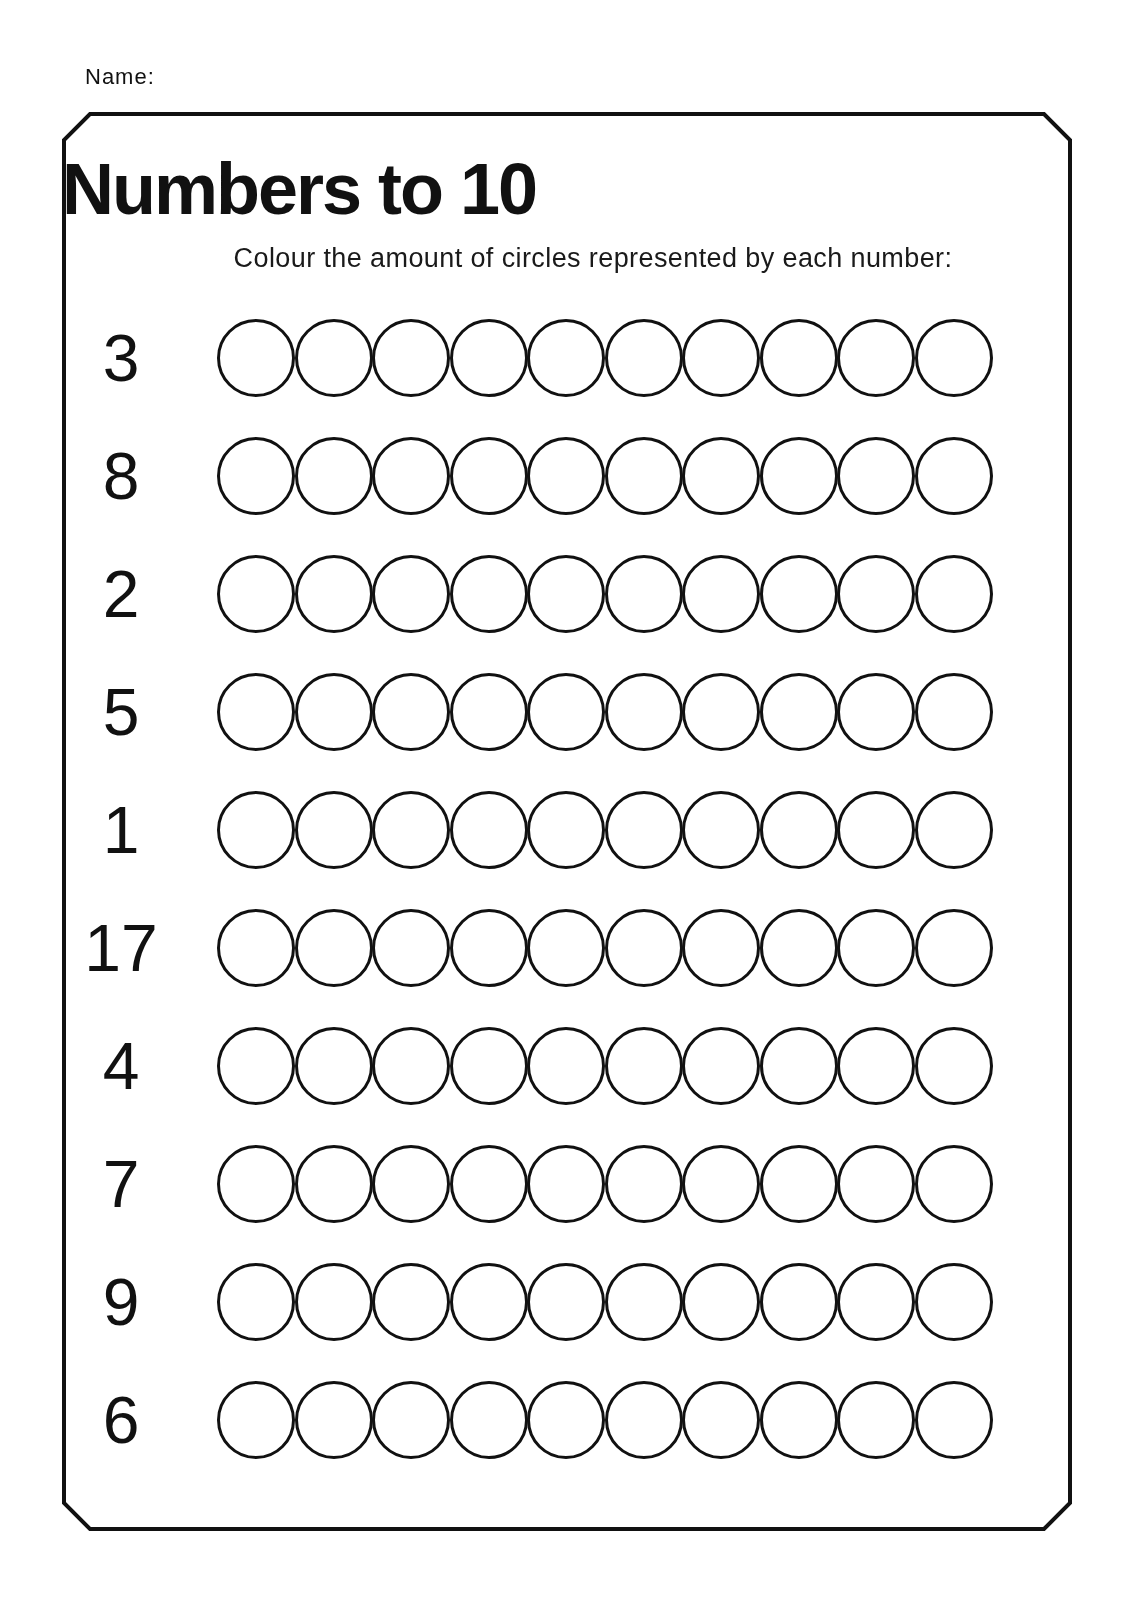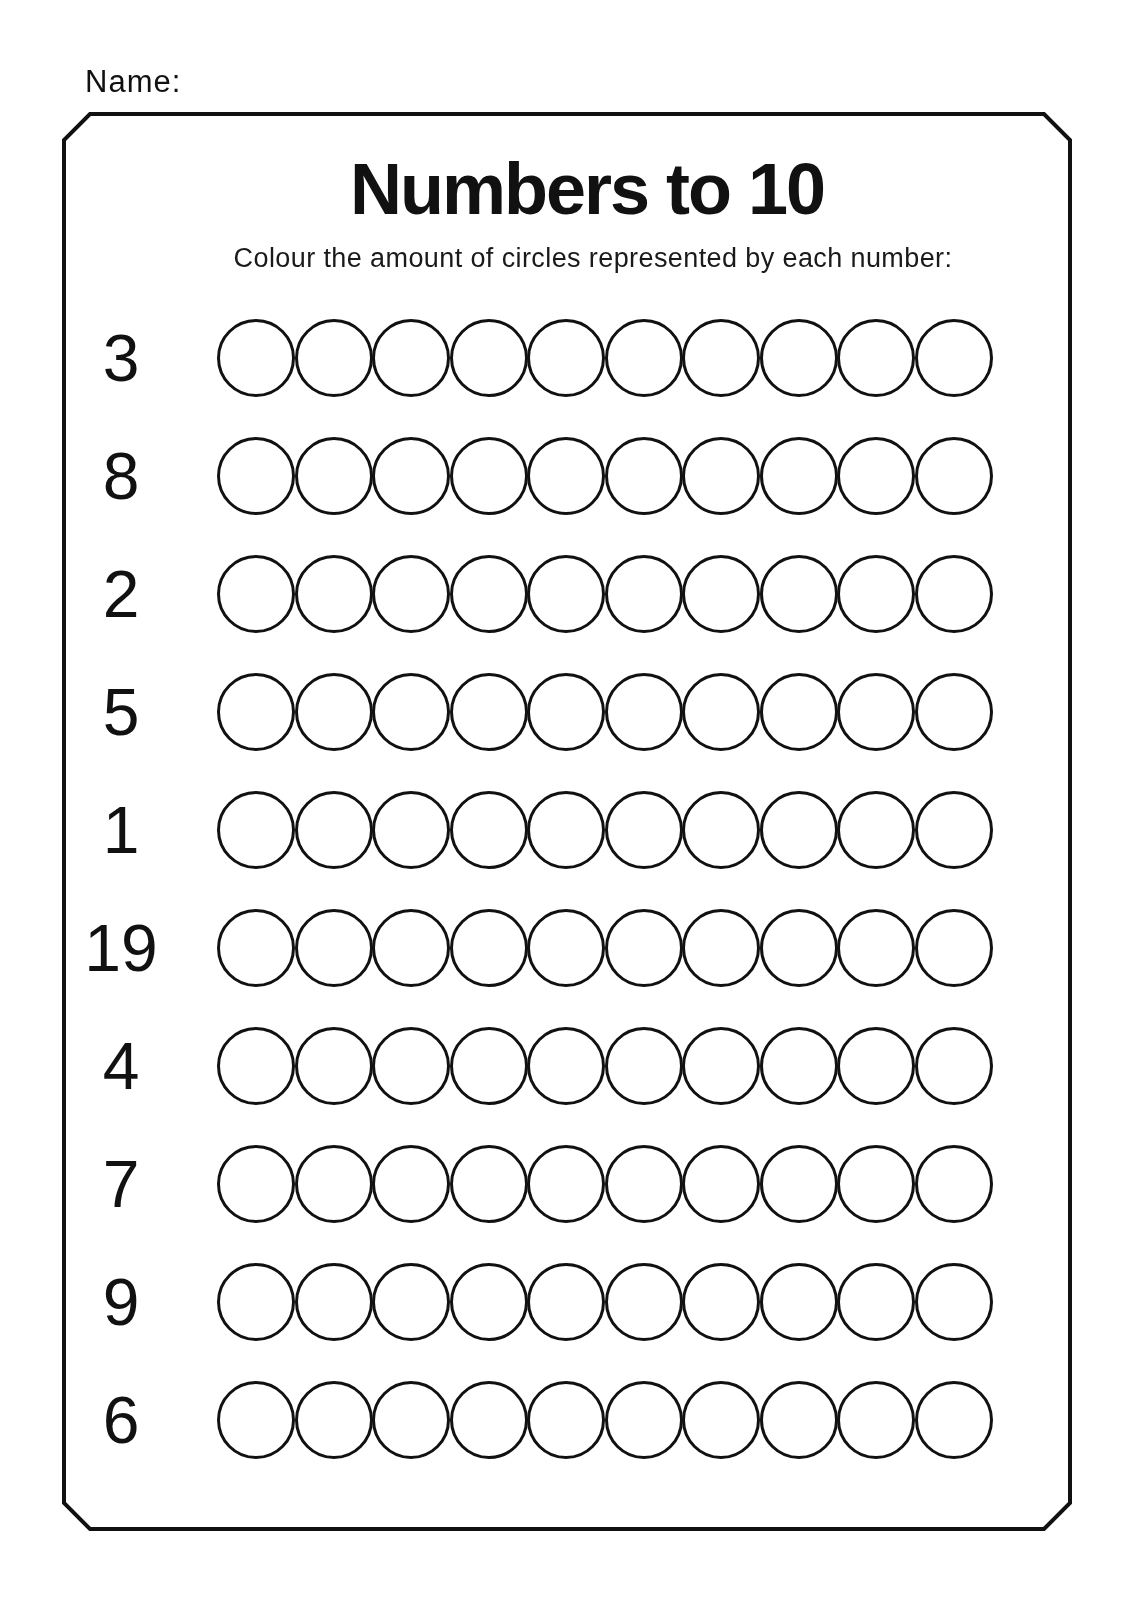--- a/index.html
+++ b/index.html
@@ -16,39 +16,38 @@
     position: relative;
   }
   .page {
     position: relative;
     width: 1131px; height: 1600px;
     background: var(--paper);
   }
   .name-label {
     position: absolute;
     left: 85px; top: 64px;
-    font-size: 31px;
+    font-size: 22px;
     letter-spacing: 1px;
     color: var(--ink);
   }
   .frame-svg {
     position: absolute;
     left: 62px; top: 112px;
     width: 1010px; height: 1419px;
   }
   .title {
     position: absolute;
     left: 62px; top: 148px;
     width: 1010px;
-    text-align: center;
+    text-align: left;
     font-size: 72px;
     font-weight: bold;
     letter-spacing: -2px;
     color: var(--ink);
-    padding-left: 40px;
   }
   .instruction {
     position: absolute;
     left: 62px; top: 243px;
     width: 1062px;
     text-align: center;
     font-size: 27px;
     letter-spacing: 0.4px;
     color: #1a1a1a;
   }
@@ -170,21 +169,21 @@
           <div class="circle"></div>
           <div class="circle"></div>
           <div class="circle"></div>
           <div class="circle"></div>
           <div class="circle"></div>
           <div class="circle"></div>
           <div class="circle"></div>
         </div>
       </div>
       <div class="row">
-        <div class="row-number">19</div>
+        <div class="row-number">17</div>
         <div class="circles">
           <div class="circle"></div>
           <div class="circle"></div>
           <div class="circle"></div>
           <div class="circle"></div>
           <div class="circle"></div>
           <div class="circle"></div>
           <div class="circle"></div>
           <div class="circle"></div>
           <div class="circle"></div>

